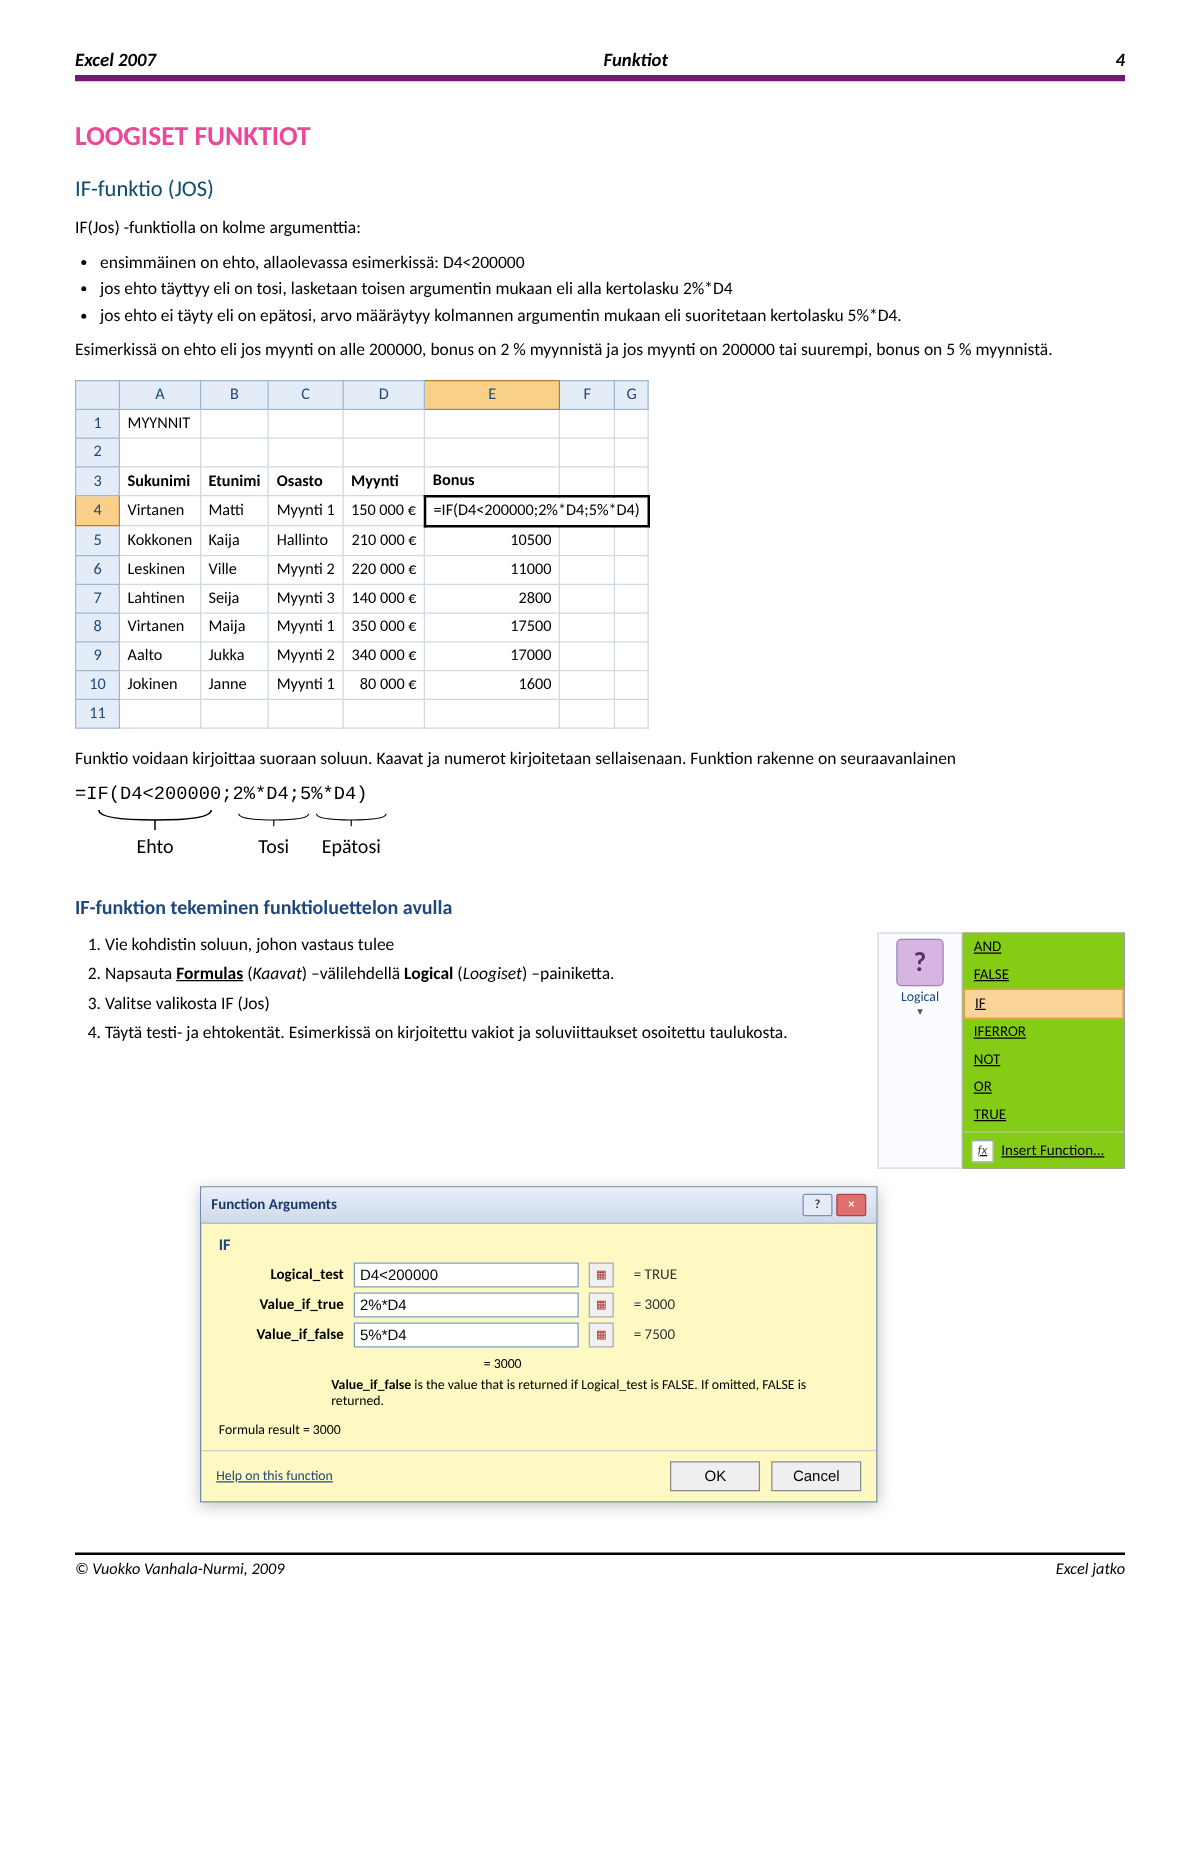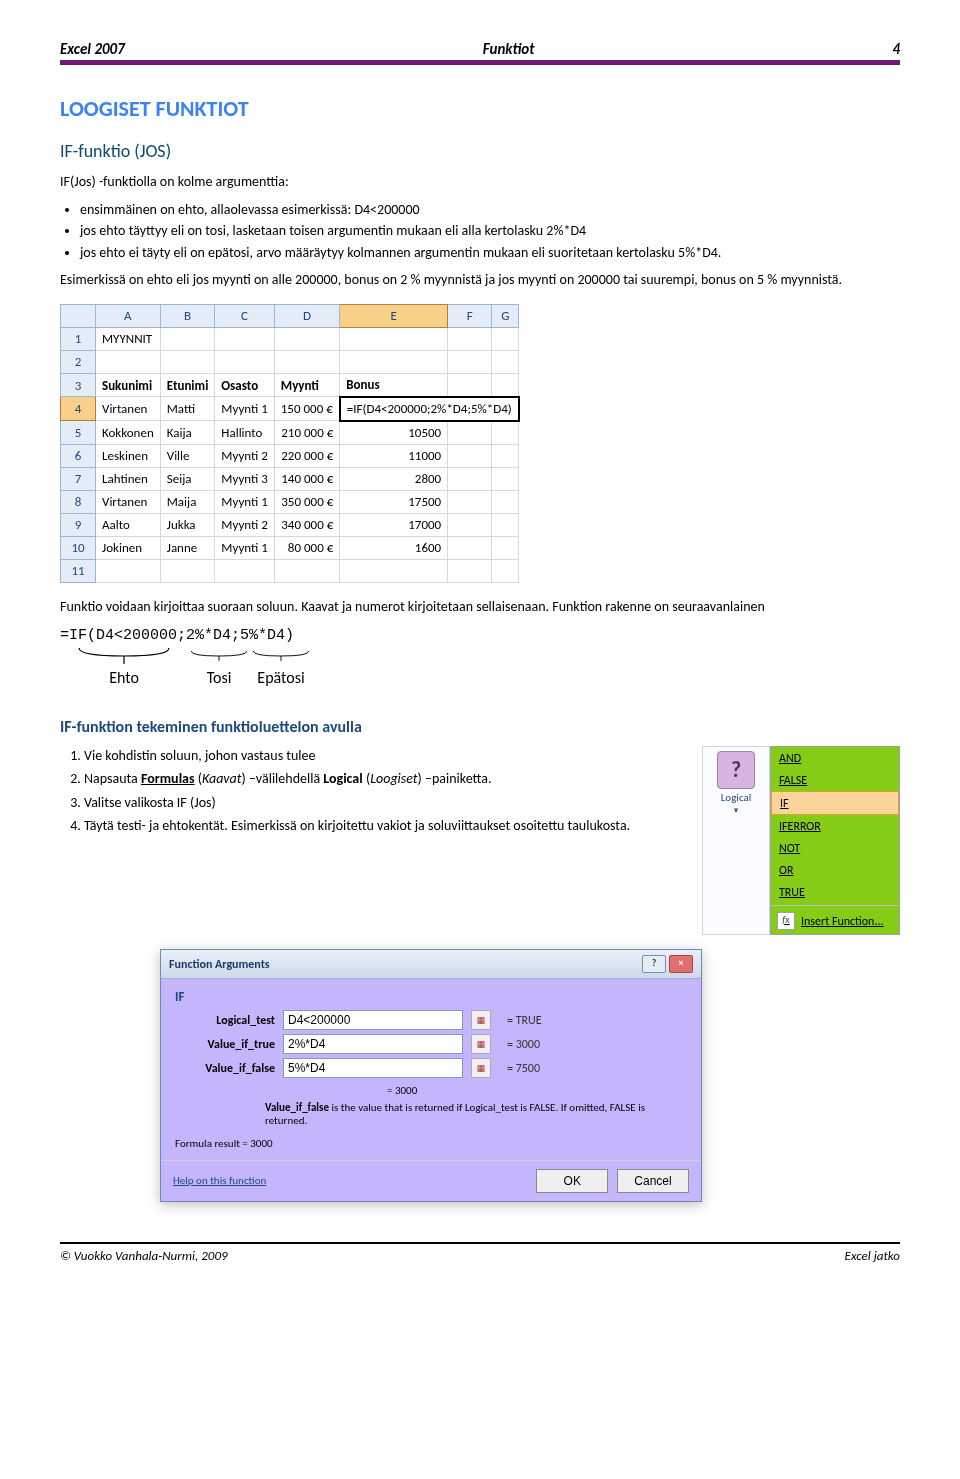--- a/index.html
+++ b/index.html
@@ -15,21 +15,21 @@
     display: flex;
     justify-content: space-between;
     font-style: italic;
     font-weight: bold;
     font-size: 15px;
     border-bottom: 5px solid #701a75;
     padding-bottom: 2px;
     margin-bottom: 30px;
   }
   h1 {
-    color: #3b82f6;
+    color: #ec4899;
     font-size: 22px;
     font-weight: bold;
     margin: 24px 0 18px 0;
   }
   h2 {
     color: #0c4a6e;
     font-size: 18px;
     font-weight: normal;
     margin: 18px 0 10px 0;
   }
@@ -125,21 +125,21 @@
     display:inline-block; width:16px; height:16px; background:#fff;
     border:1px solid #a0a0a0; font-size:10px; font-style:italic;
     text-align:center; line-height:14px; color:#444;
   }
 
   
   .dialog {
     width: 540px;
     border: 1px solid #6f8ab2;
     box-shadow: 0 3px 12px rgba(0,0,0,0.25);
-    background: #c4b5fd;
+    background: #fef9c3;
     font-size: 12px;
     margin: 14px 0;
   }
   .dialog .titlebar {
     background: linear-gradient(#e9eff8,#cdd9ea);
     border-bottom:1px solid #a0b0c8;
     padding:5px 8px;
     display:flex; justify-content:space-between; align-items:center;
     color:#1a3a6e; font-weight:bold;
   }

